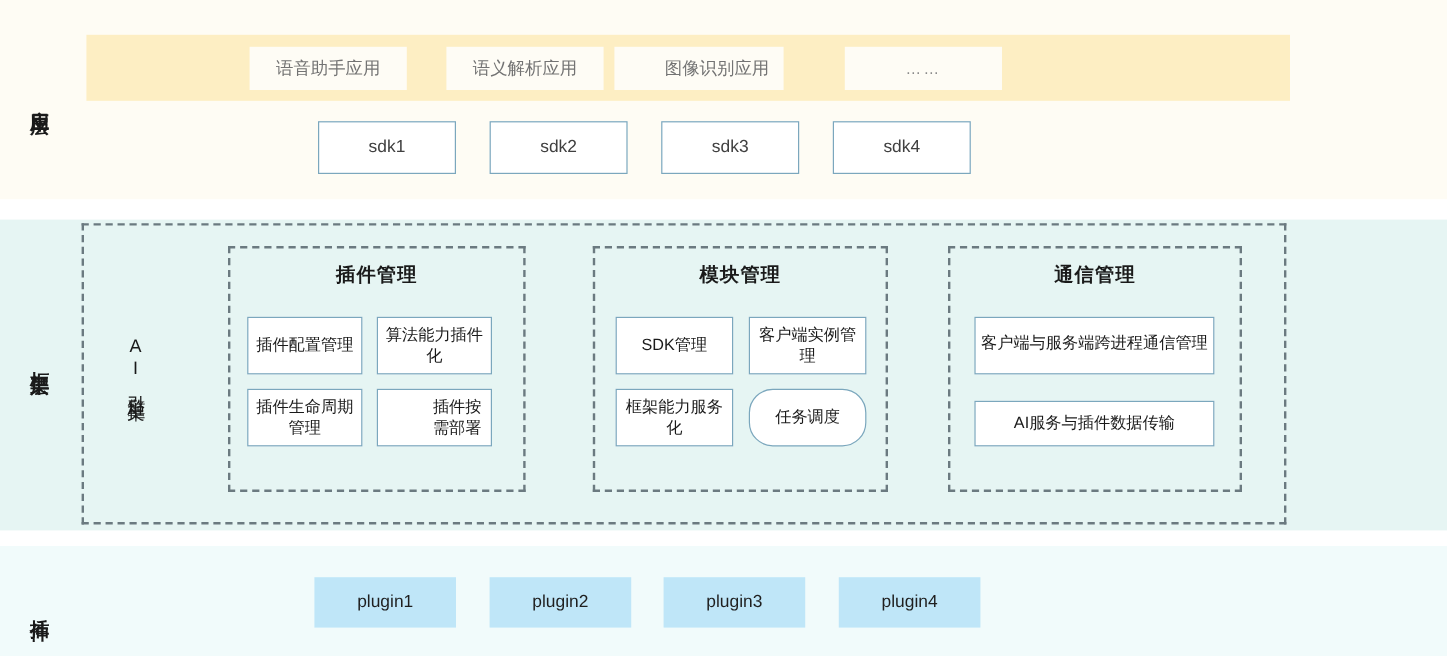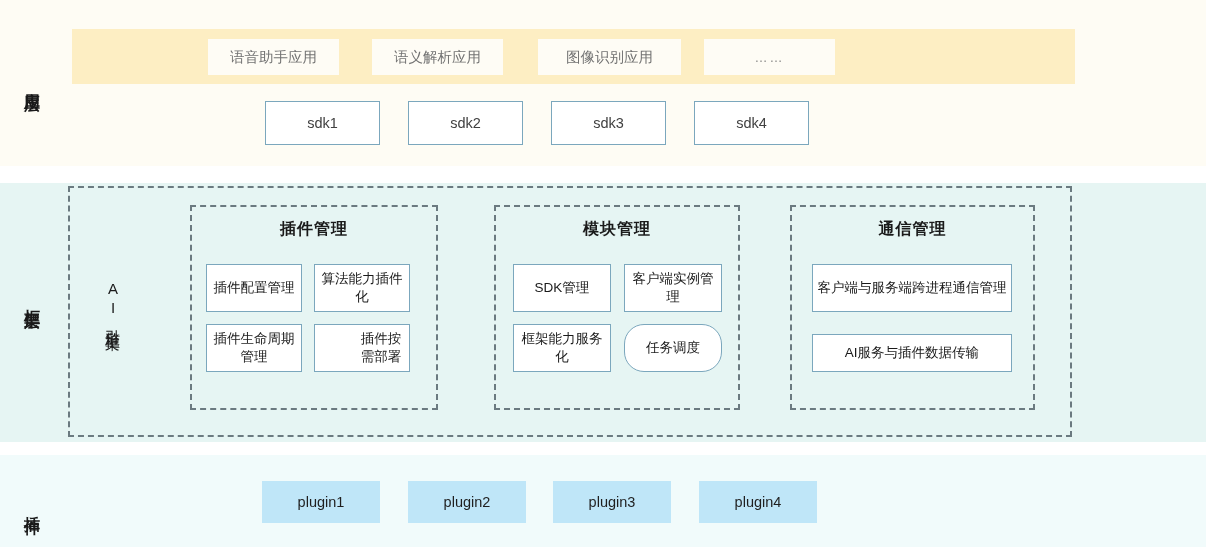--- a/index.html
+++ b/index.html
@@ -164,21 +164,21 @@
 
 <div id="canvas">
 
   <div class="band band-app"></div>
   <div class="app-strip"></div>
 
   <div class="layer-label layer-label-app">应用层</div>
 
   <div class="app-box" style="left:208px; width:131px;">语音助手应用</div>
   <div class="app-box" style="left:372px; width:131px;">语义解析应用</div>
-  <div class="app-box" style="left:538px; width:143px;">图像识别应用</div>
+  <div class="app-box" style="left:512px; width:111px;padding-left:30px;">图像识别应用</div>
   <div class="app-box dots" style="left:704px; width:131px;">……</div>
 
   <div class="sdk-box" style="left:265px; width:115px;">sdk1</div>
   <div class="sdk-box" style="left:408px; width:115px;">sdk2</div>
   <div class="sdk-box" style="left:551px; width:115px;">sdk3</div>
   <div class="sdk-box" style="left:694px; width:115px;">sdk4</div>
 
   <div class="band band-framework"></div>
 
   <div class="layer-label layer-label-framework">框架层</div>
@@ -199,21 +199,21 @@
     <div class="group-title">模块管理</div>
   </div>
   <div class="cell" style="left:513px; top:264px; width:98px; height:48px;">SDK管理</div>
   <div class="cell" style="left:624px; top:264px; width:98px; height:48px;">客户端实例管理</div>
   <div class="cell" style="left:513px; top:324px; width:98px; height:48px;">框架能力服务化</div>
   <div class="cell" style="left:624px; top:324px; width:98px; height:48px;border-radius:20px;">任务调度</div>
 
   <div class="group" style="left:790px; top:205px; width:245px; height:205px;">
     <div class="group-title">通信管理</div>
   </div>
-  <div class="cell" style="left:812px; top:264px; width:200px; height:48px;">客户端与服务端跨进程通信管理</div>
+  <div class="cell" style="left:812px; top:264px; width:200px; height:48px;font-family:Liberation Mono, monospace;">客户端与服务端跨进程通信管理</div>
   <div class="cell" style="left:812px; top:334px; width:200px; height:38px;">AI服务与插件数据传输</div>
 
   <div class="band band-plugin"></div>
 
   <div class="layer-label layer-label-plugin">插件</div>
 
   <div class="plugin-box" style="left:262px; width:118px;">plugin1</div>
   <div class="plugin-box" style="left:408px; width:118px;">plugin2</div>
   <div class="plugin-box" style="left:553px; width:118px;">plugin3</div>
   <div class="plugin-box" style="left:699px; width:118px;">plugin4</div>

